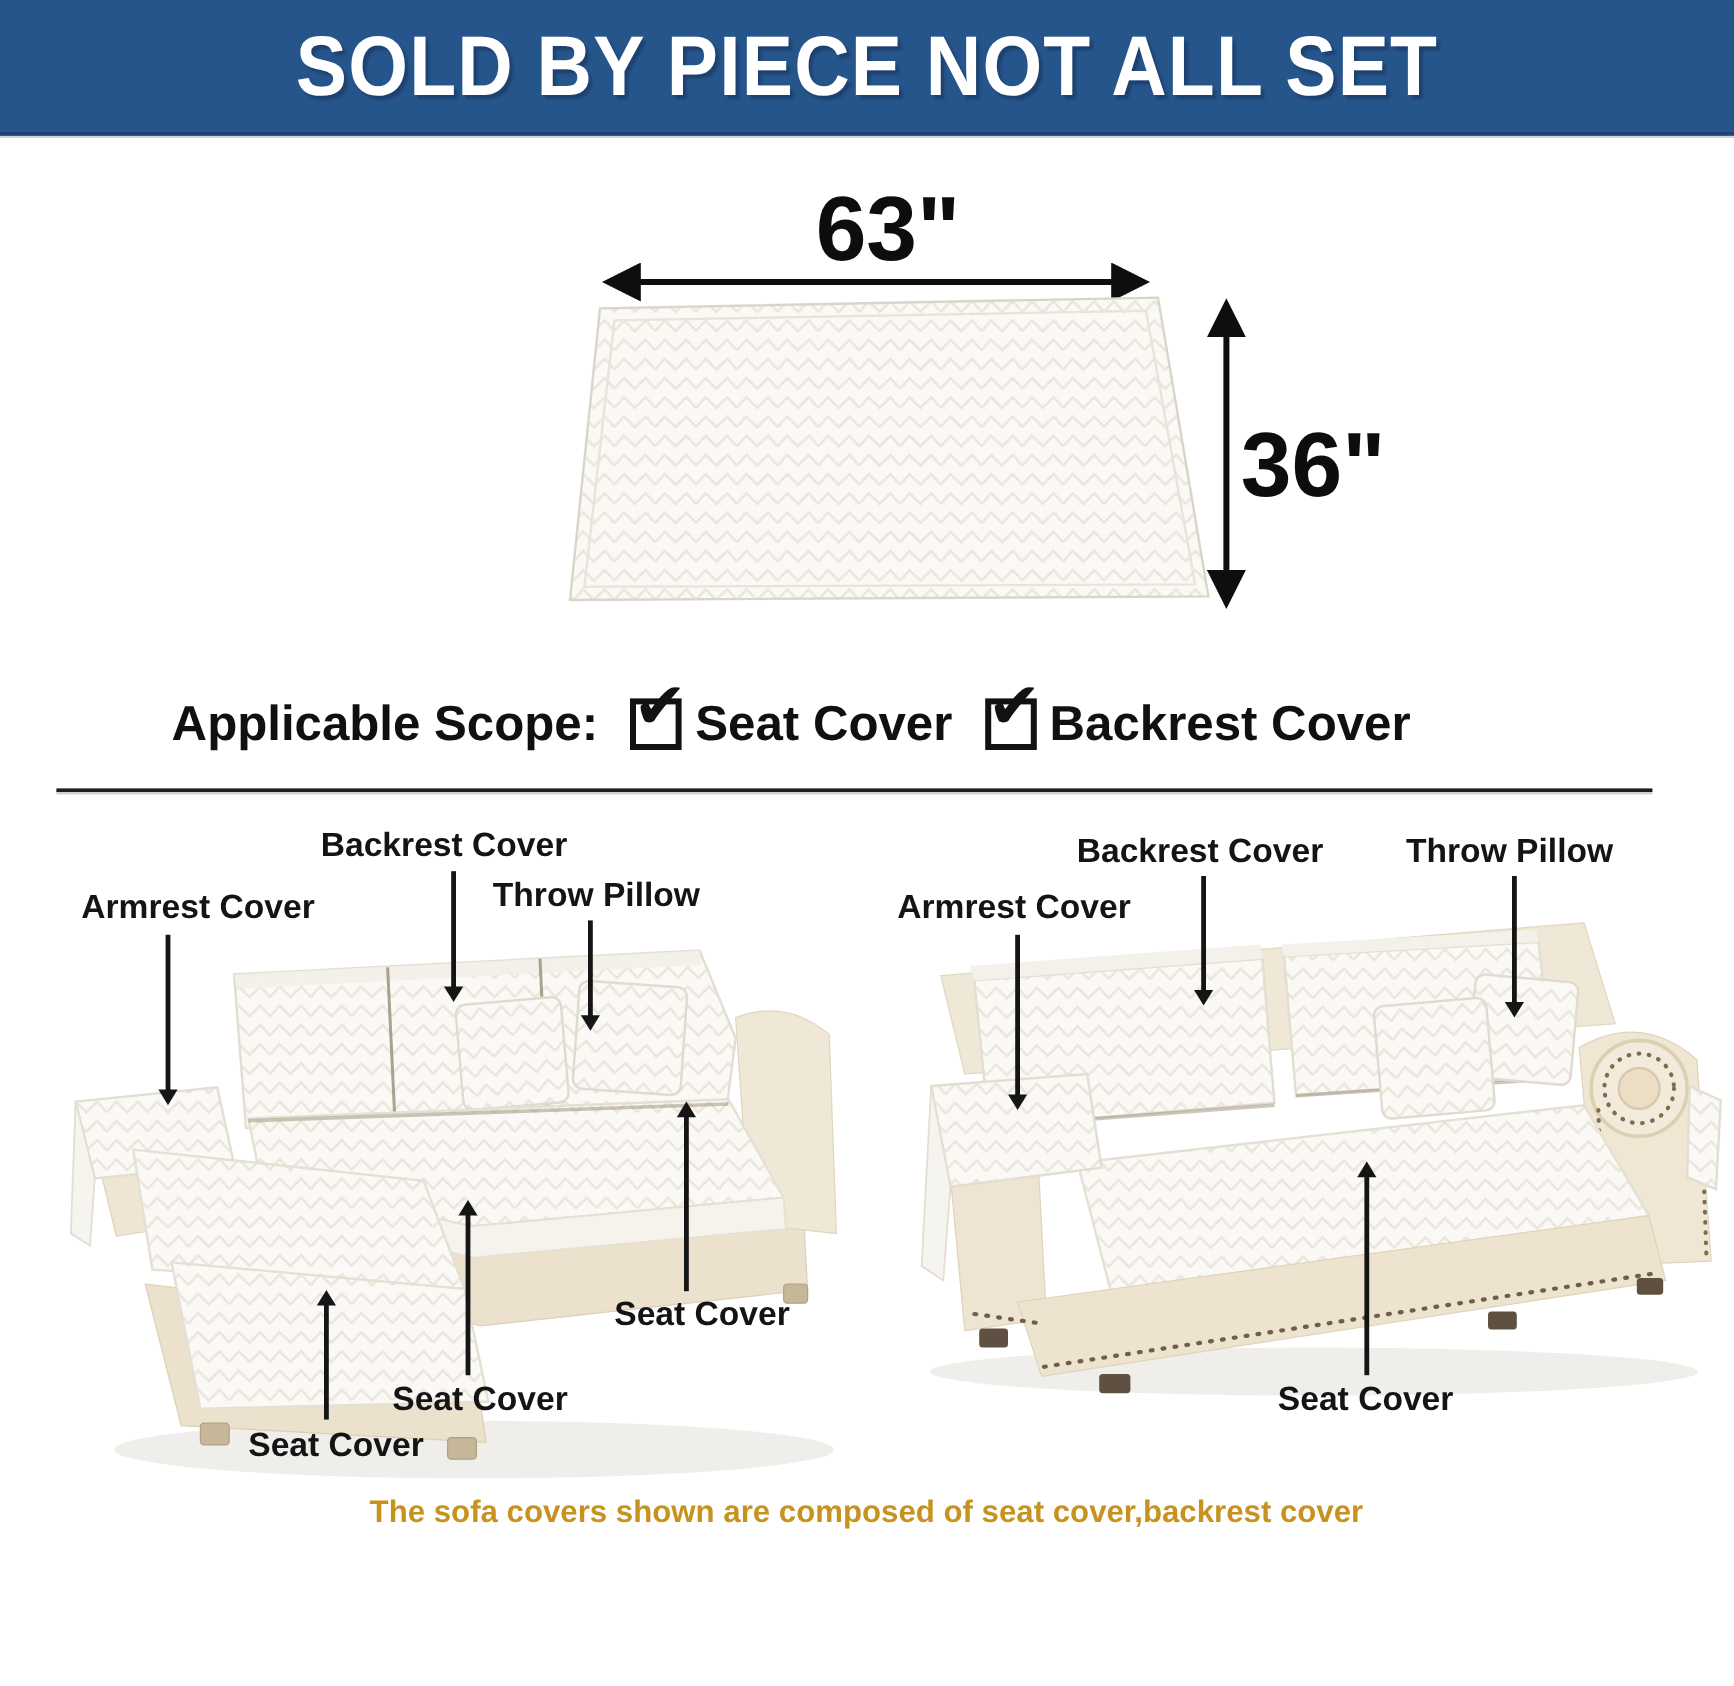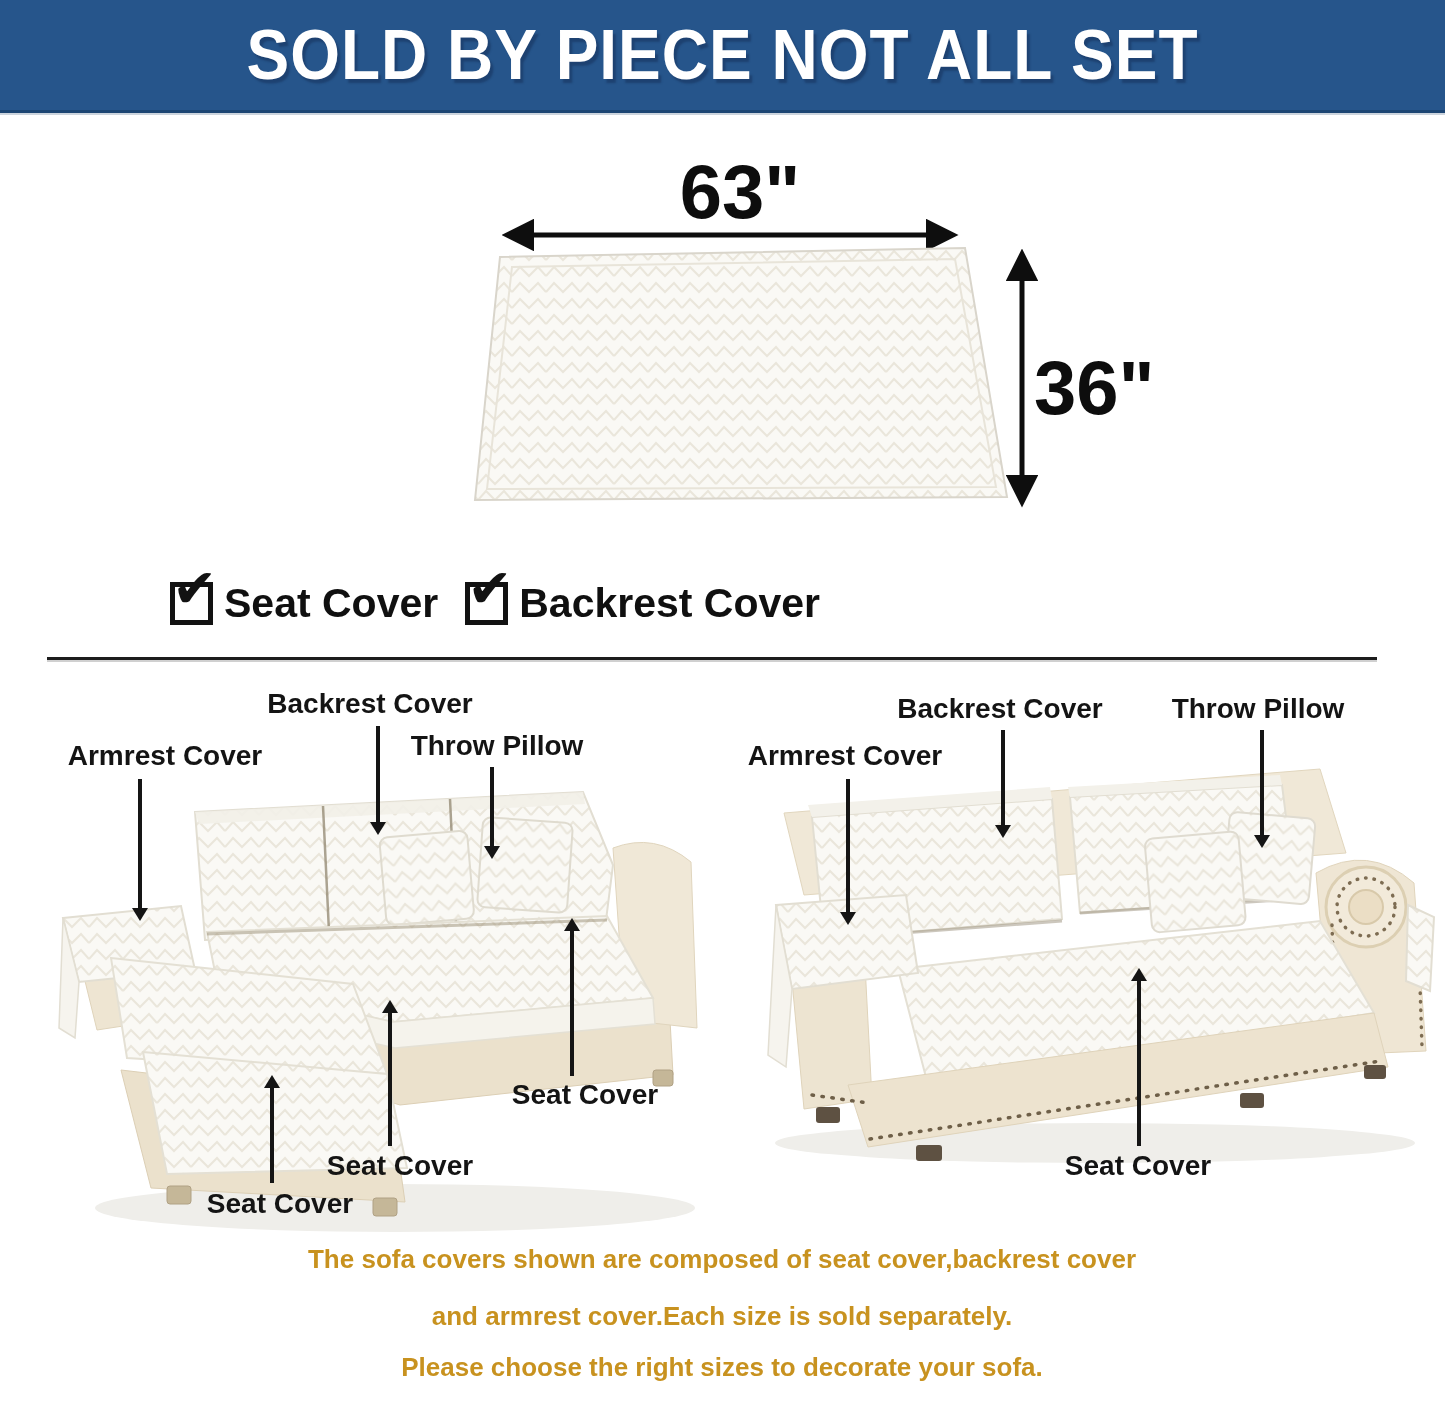--- a/index.html
+++ b/index.html
@@ -66,20 +66,21 @@
         <path d="M0 13 L8 4 L17 13 L26 4 L34 13" fill="none" stroke="#EAE6DB" stroke-width="2"></path>
       </pattern>
     </defs>
     <line x1="98" y1="20" x2="542" y2="20" stroke="#0e0e0e" stroke-width="5" marker-start="url(#ah)" marker-end="url(#ah)"></line>
     <polygon points="90,42 555,33 597,282 65,285" fill="url(#q1)" stroke="#D9D5CB" stroke-width="2"></polygon>
     <polygon points="102,52 545,44 586,272 77,274" fill="none" stroke="#E8E4D9" stroke-width="2"></polygon>
     <line x1="612" y1="40" x2="612" y2="286" stroke="#0e0e0e" stroke-width="5" marker-start="url(#ah)" marker-end="url(#ah)"></line>
   </svg>
 
   <div class="scope">
+    <span>Applicable Scope:</span>
     <span class="opt">
       <span class="cbx">
         <span class="check">✔</span>
       </span>
       <span>Seat Cover</span>
     </span>
     <span class="opt">
       <span class="cbx">
         <span class="check">✔</span>
       </span>
@@ -185,16 +186,14 @@
   <div class="ann" style="left:1258px;top:694px;">Throw Pillow</div>
   <div class="arrow down" style="left:1260px;top:730px;height:106px;"></div>
 
   <div class="ann" style="left:845px;top:741px;">Armrest Cover</div>
   <div class="arrow down" style="left:846px;top:779px;height:134px;"></div>
 
   <div class="ann" style="left:1138px;top:1151px;">Seat Cover</div>
   <div class="arrow up" style="left:1137px;top:980px;height:166px;"></div>
 
   <div class="footer-line" style="top:1244px;">The sofa covers shown are composed of seat cover,backrest cover</div>
-  <div class="footer-line" style="top:1301px;">and armrest cover.Each size is sold separately.</div>
-  <div class="footer-line" style="top:1352px;">Please choose the right sizes to decorate your sofa.</div>
 
 </div>
 
 </body></html>

